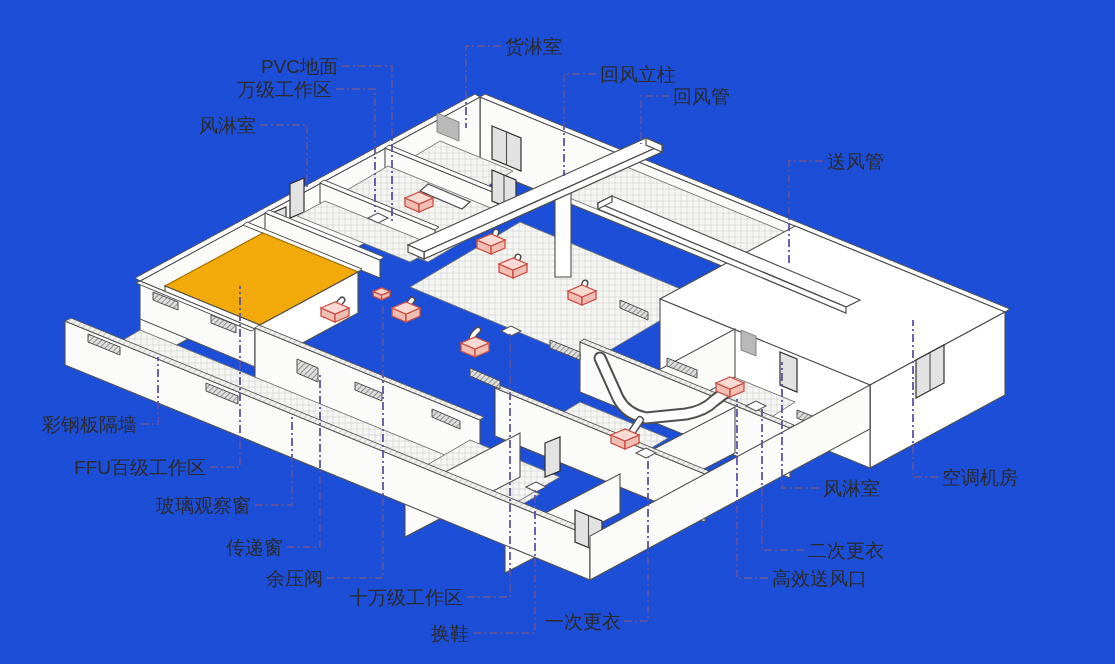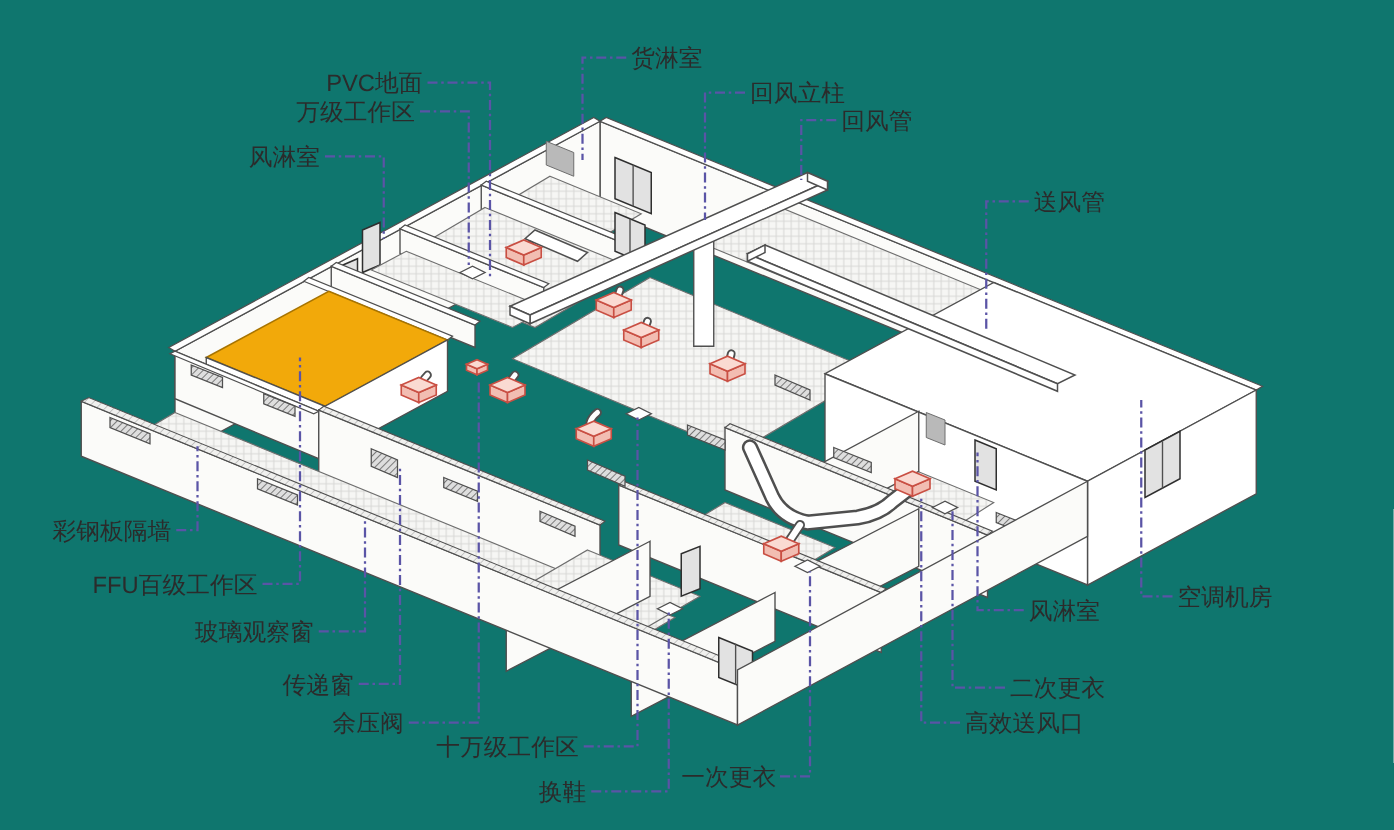--- a/index.html
+++ b/index.html
@@ -1,16 +1,16 @@
 <!DOCTYPE html>
 <html><head>
 <meta charset="utf-8">
 <style>
   html,body{margin:0;padding:0;background:#fff;}
-  .stage{position:relative;width:1115px;height:664px;background:#0f766e;overflow:hidden;
+  .stage{position:relative;width:1115px;height:664px;background:#1d4ed8;overflow:hidden;
          font-family:"Liberation Sans","DejaVu Sans",sans-serif;}
   svg{position:absolute;left:0;top:0;}
   .wall{fill:#ffffff;stroke:#4f4f4f;stroke-width:1.1;}
   .face{fill:#fbfbf9;stroke:#4f4f4f;stroke-width:1.1;}
   .flo{fill:url(#floorHatch);stroke:#6e6e6e;stroke-width:0.9;}
   .vent{fill:url(#ventHatch);stroke:#4f4f4f;stroke-width:1;}
   .cut{fill:url(#cutHatch);stroke:#4f4f4f;stroke-width:0.9;}
   .whiteband{fill:#ffffff;stroke:#4f4f4f;stroke-width:1;}
   .duct{fill:#ffffff;stroke:#4f4f4f;stroke-width:1.2;}
   .door{fill:#e2e2e2;stroke:#2f2f2f;stroke-width:1.2;}

